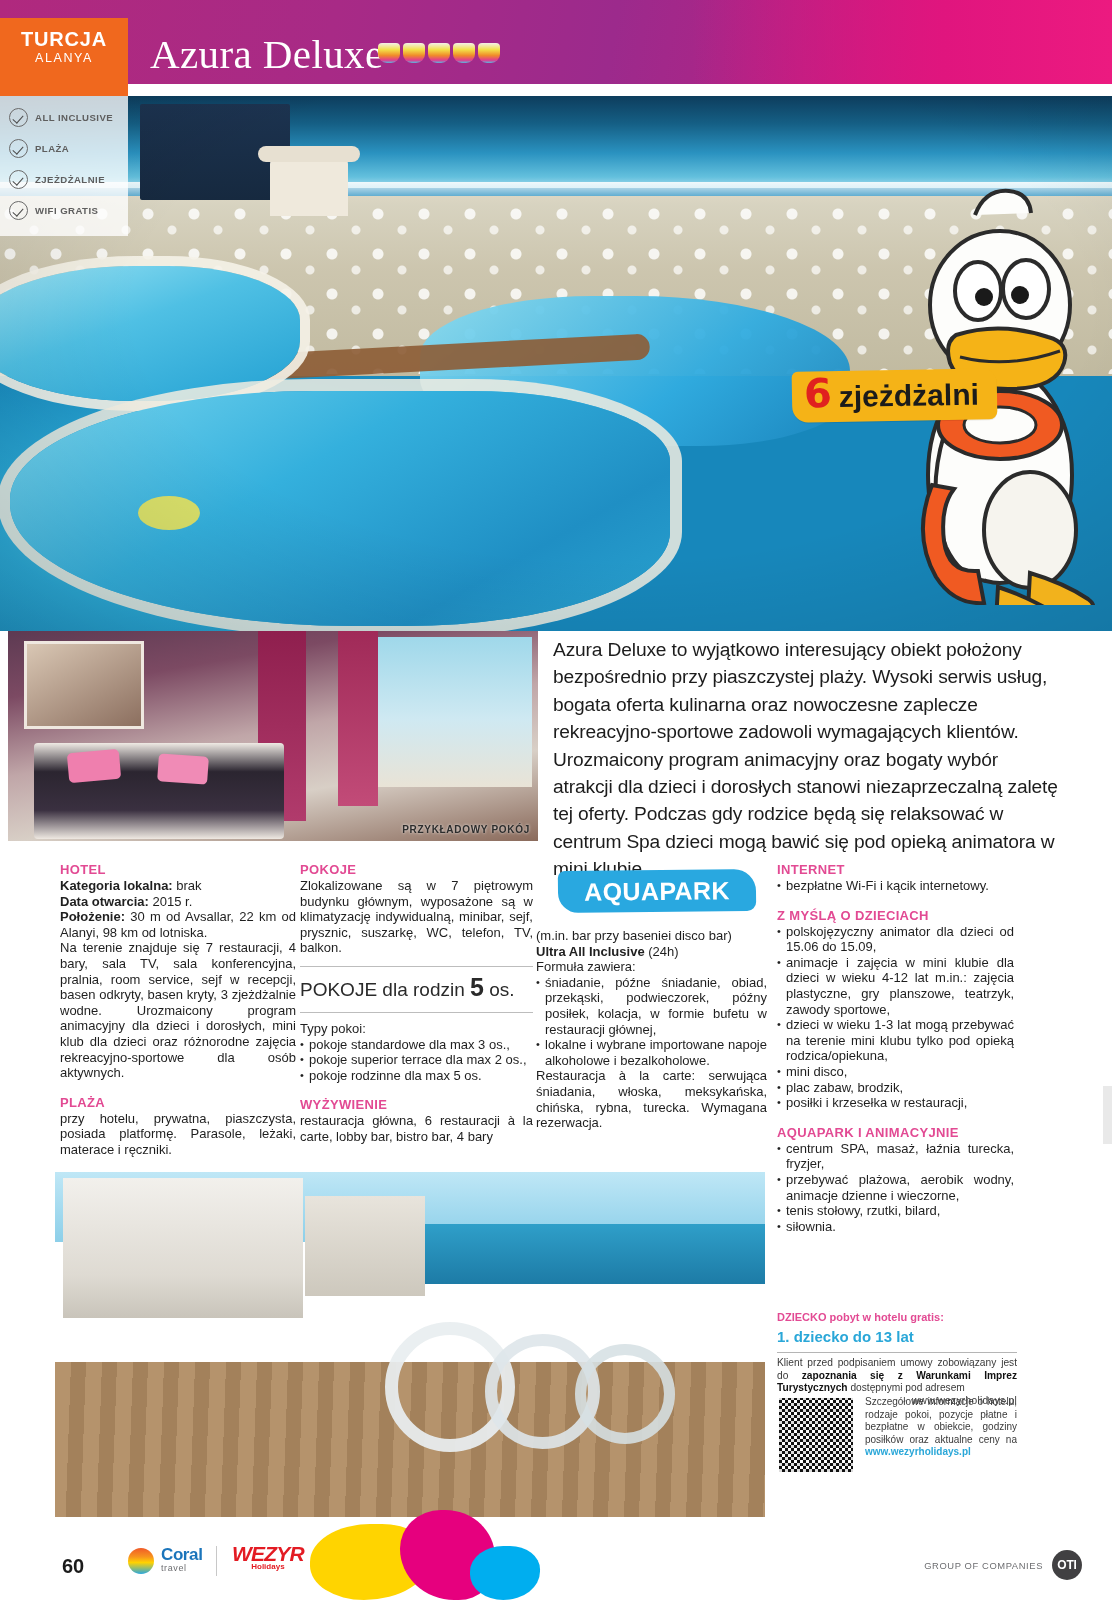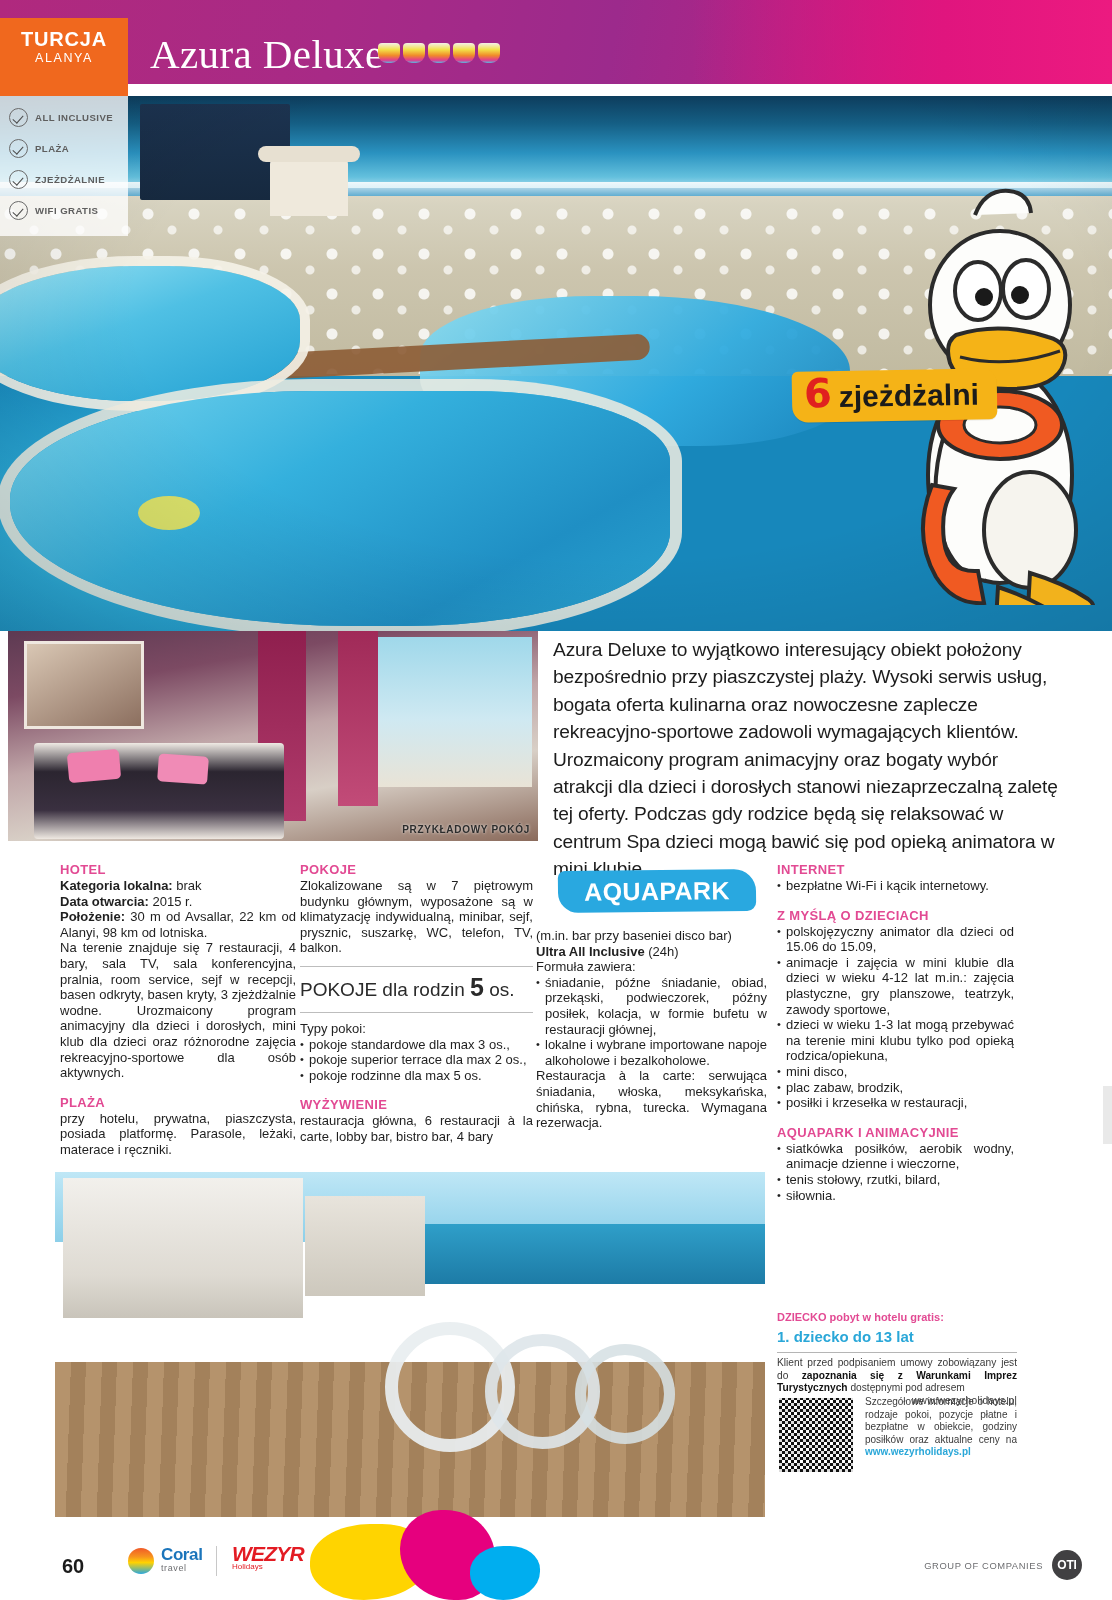--- a/index.html
+++ b/index.html
@@ -307,21 +307,21 @@
   }
   .coral-txt { line-height: 12px; }
   .coral-txt .c1 { font-size: 17px; font-weight: bold; color: #1b75bb; letter-spacing: -.4px; }
   .coral-txt .c2 { font-size: 9px; color: #6d6e71; letter-spacing: .6px; display: block; margin-top: 1px; }
   .divider-v { position: absolute; left: 216px; top: 1546px; width: 1px; height: 30px; background: #c8c8c8; }
   .wezyr-logo { position: absolute; left: 232px; top: 1547px; line-height: 13px; }
   .wezyr-logo .w1 {
     font-size: 21px; font-weight: bold; font-style: italic; color: #e31b23; letter-spacing: -.8px;
   }
   .wezyr-logo .w2 {
-    font-size: 8px; font-weight: normal; color: #e31b23; display: block; text-align: left; margin-top: -2px;
+    font-size: 8px; font-weight: bold; color: #e31b23; display: block; text-align: center; margin-top: -2px;
   }
   .splash {
     position: absolute; left: 300px; top: 1500px; width: 250px; height: 100px; overflow: hidden;
   }
   .splash-y {
     position: absolute; left: 10px; top: 24px; width: 120px; height: 76px;
     background: #ffd400; border-radius: 50% 40% 55% 45%;
   }
   .splash-m {
     position: absolute; left: 100px; top: 10px; width: 95px; height: 90px;
@@ -492,21 +492,22 @@
       <ul class="bul">
         <li>polskojęzyczny animator dla dzieci od 15.06 do 15.09,</li>
         <li>animacje i zajęcia w mini klubie dla dzieci w wieku 4-12 lat m.in.: zajęcia plastyczne, gry planszowe, teatrzyk, zawody sportowe,</li>
         <li>dzieci w wieku 1-3 lat mogą przebywać na terenie mini klubu tylko pod opieką rodzica/opiekuna,</li>
         <li>mini disco,</li>
         <li>plac zabaw, brodzik,</li>
         <li>posiłki i krzesełka w restauracji,</li>
       </ul>
       <div class="sec-head spaced">AQUAPARK I ANIMACYJNIE</div>
       <ul class="bul">
-        <li>siatkówka posiłków, aerobik wodny, animacje dzienne i wieczorne,</li>
+        <li>centrum SPA, masaż, łaźnia turecka, fryzjer,</li>
+        <li>przebywać plażowa, aerobik wodny, animacje dzienne i wieczorne,</li>
         <li>tenis stołowy, rzutki, bilard,</li>
         <li>siłownia.</li>
       </ul>
     </div>
   </div>
 
   <div class="right-tab"></div>
 
   <div class="child-free">
     <div class="cf1">DZIECKO pobyt w hotelu gratis:</div>

